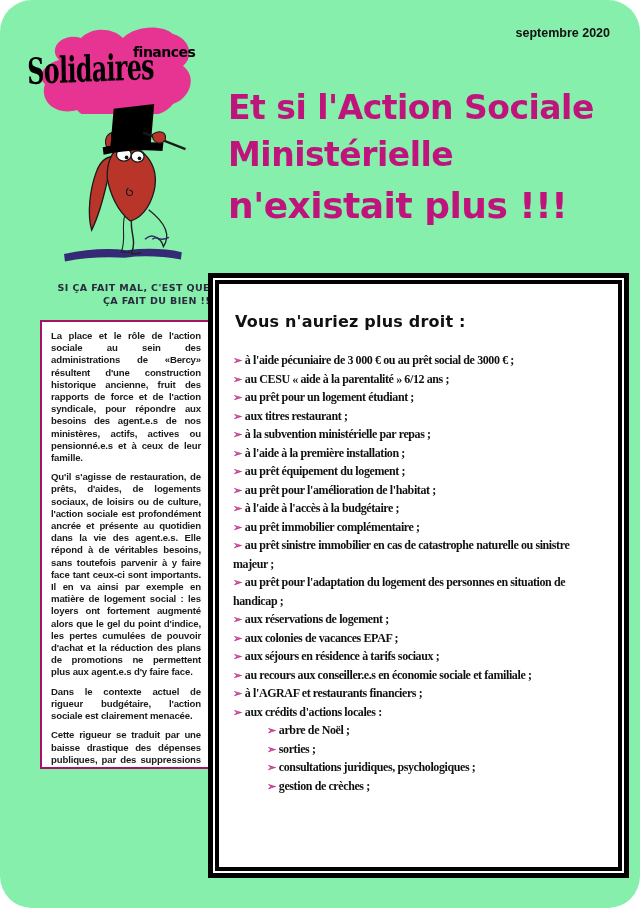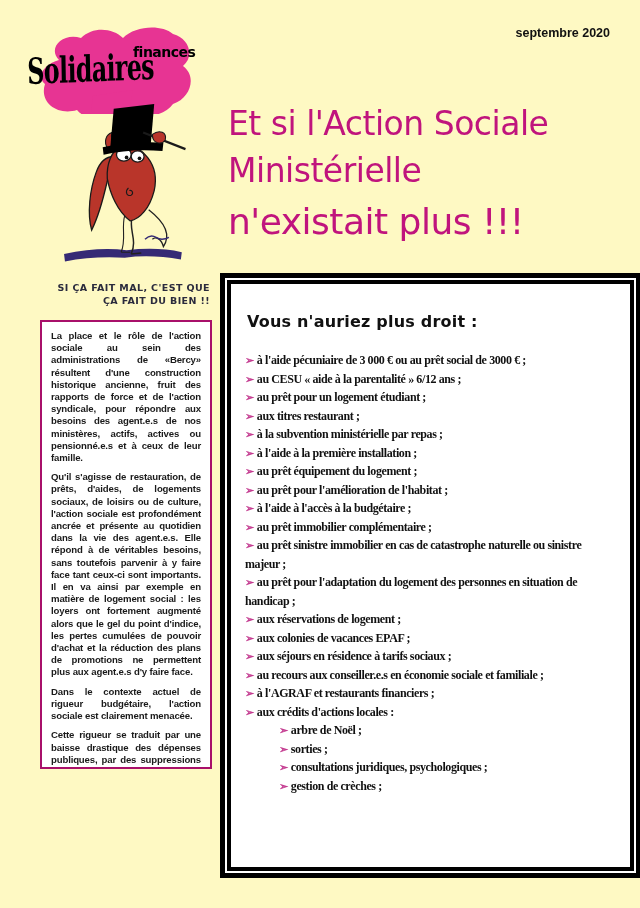--- a/index.html
+++ b/index.html
@@ -1,18 +1,18 @@
 <!DOCTYPE html>
 <html lang="fr"><head>
 <meta charset="utf-8">
 <style>
   html,body{margin:0;padding:0;background:#ffffff;}
   #page{
-    position:relative;width:640px;height:908px;background:#fef9c3;
-    font-family:"Liberation Sans",sans-serif;color:#111;overflow:hidden;
+    position:relative;width:640px;height:908px;background:#86efac;
+    font-family:"Liberation Sans",sans-serif;color:#111;overflow:hidden;border-radius:32px;
   }
   
   .date{position:absolute;top:26px;right:30px;font-size:12.5px;font-weight:600;color:#111;}
 
   
   .logo{position:absolute;left:33px;top:26px;width:162px;height:88px;}
   .logo svg{position:absolute;left:0;top:0;}
   .logo-finances{
     position:absolute;left:100px;top:18px;font-family:"DejaVu Sans",sans-serif;
     font-weight:bold;font-size:14px;color:#000;letter-spacing:-0.5px;
@@ -25,40 +25,40 @@
 
   
   .cartoon{position:absolute;left:53px;top:98px;width:138px;height:186px;}
   .caption{
     position:absolute;left:38px;top:281px;width:172px;text-align:right;
     font-family:"DejaVu Sans",sans-serif;font-size:9.5px;font-weight:bold;
     color:#2b2b3d;letter-spacing:0.4px;line-height:13px;
   }
 
   
-  .headline{position:absolute;left:228px;top:100px;width:402px;color:#c0147d;
-    font-family:"DejaVu Sans",sans-serif;font-weight:normal;}
+  .headline{position:absolute;left:228px;top:84px;width:402px;color:#c0147d;
+    font-family:"DejaVu Sans",sans-serif;font-weight:bold;}
   .headline .l1{font-size:33px;line-height:47px;letter-spacing:-0.5px;}
   .headline .l2{font-size:33px;line-height:47px;letter-spacing:-0.5px;}
   .headline .l3{font-size:36px;line-height:56px;letter-spacing:-0.5px;}
 
   
   .sidebar{
     position:absolute;left:40px;top:320px;width:172px;height:449px;
     border:2px solid #a8106a;box-sizing:border-box;background:#fff;
     padding:8px 9px;overflow:hidden;
   }
   .sidebar p{
     margin:0 0 7px 0;font-size:9.6px;line-height:12.2px;font-weight:bold;
     text-align:justify;letter-spacing:-0.15px;color:#1a1a1a;
   }
 
   
   .mainbox{
-    position:absolute;left:220px;top:273px;width:421px;height:605px;
+    position:absolute;left:208px;top:273px;width:421px;height:605px;
     border:5px solid #000;box-sizing:border-box;background:#fff;
   }
   .mainbox-inner{
     position:absolute;left:2px;top:2px;right:2px;bottom:2px;
     border:4px solid #000;padding:14px 12px 10px 14px;overflow:hidden;
   }
   .mainbox-header{
     font-family:"DejaVu Sans",sans-serif;font-weight:bold;font-size:16px;
     color:#111;margin:14px 0 20px 2px;letter-spacing:0.2px;
   }

